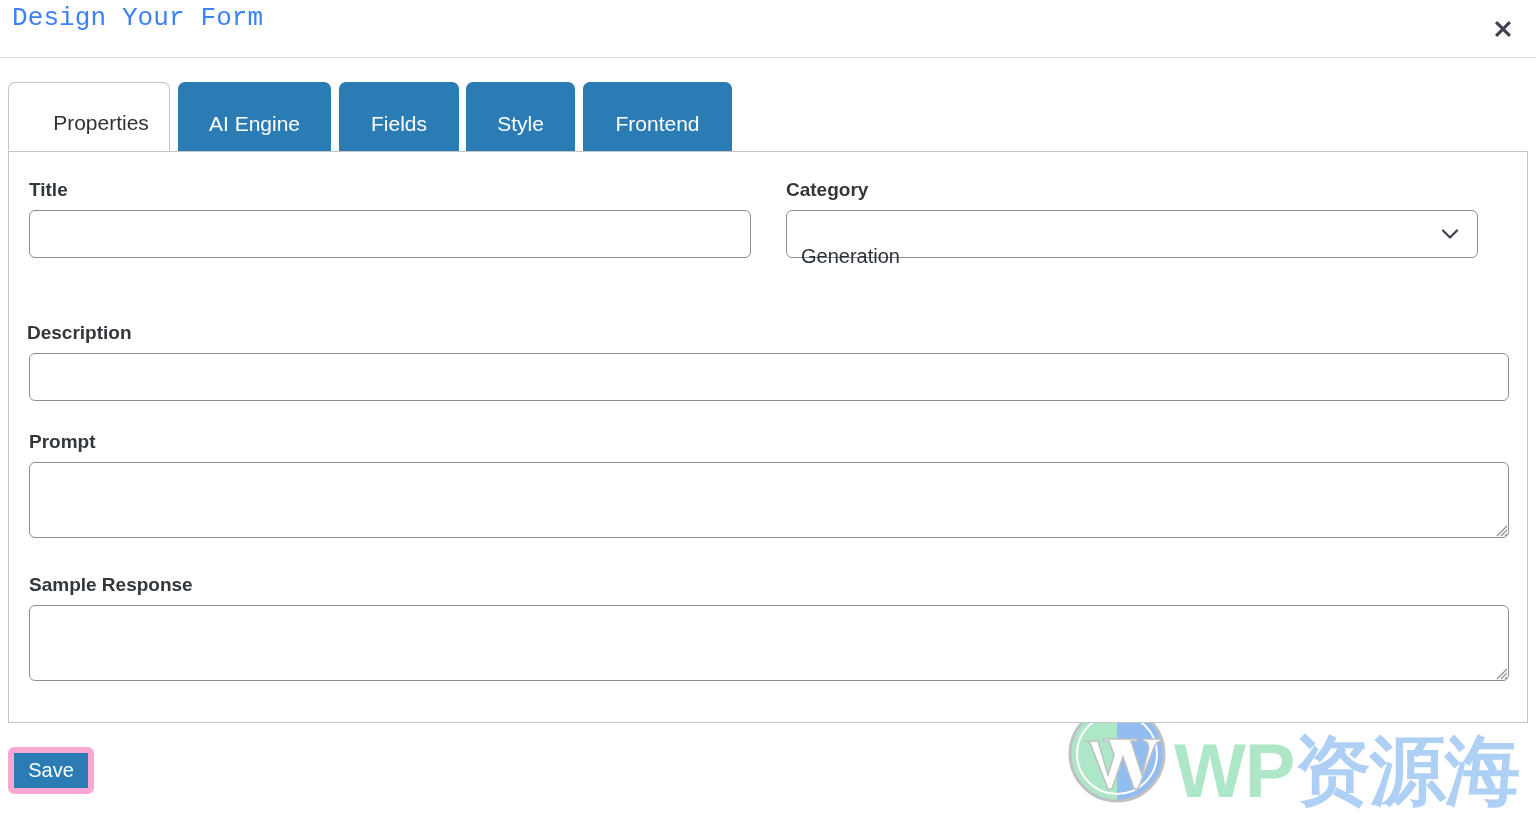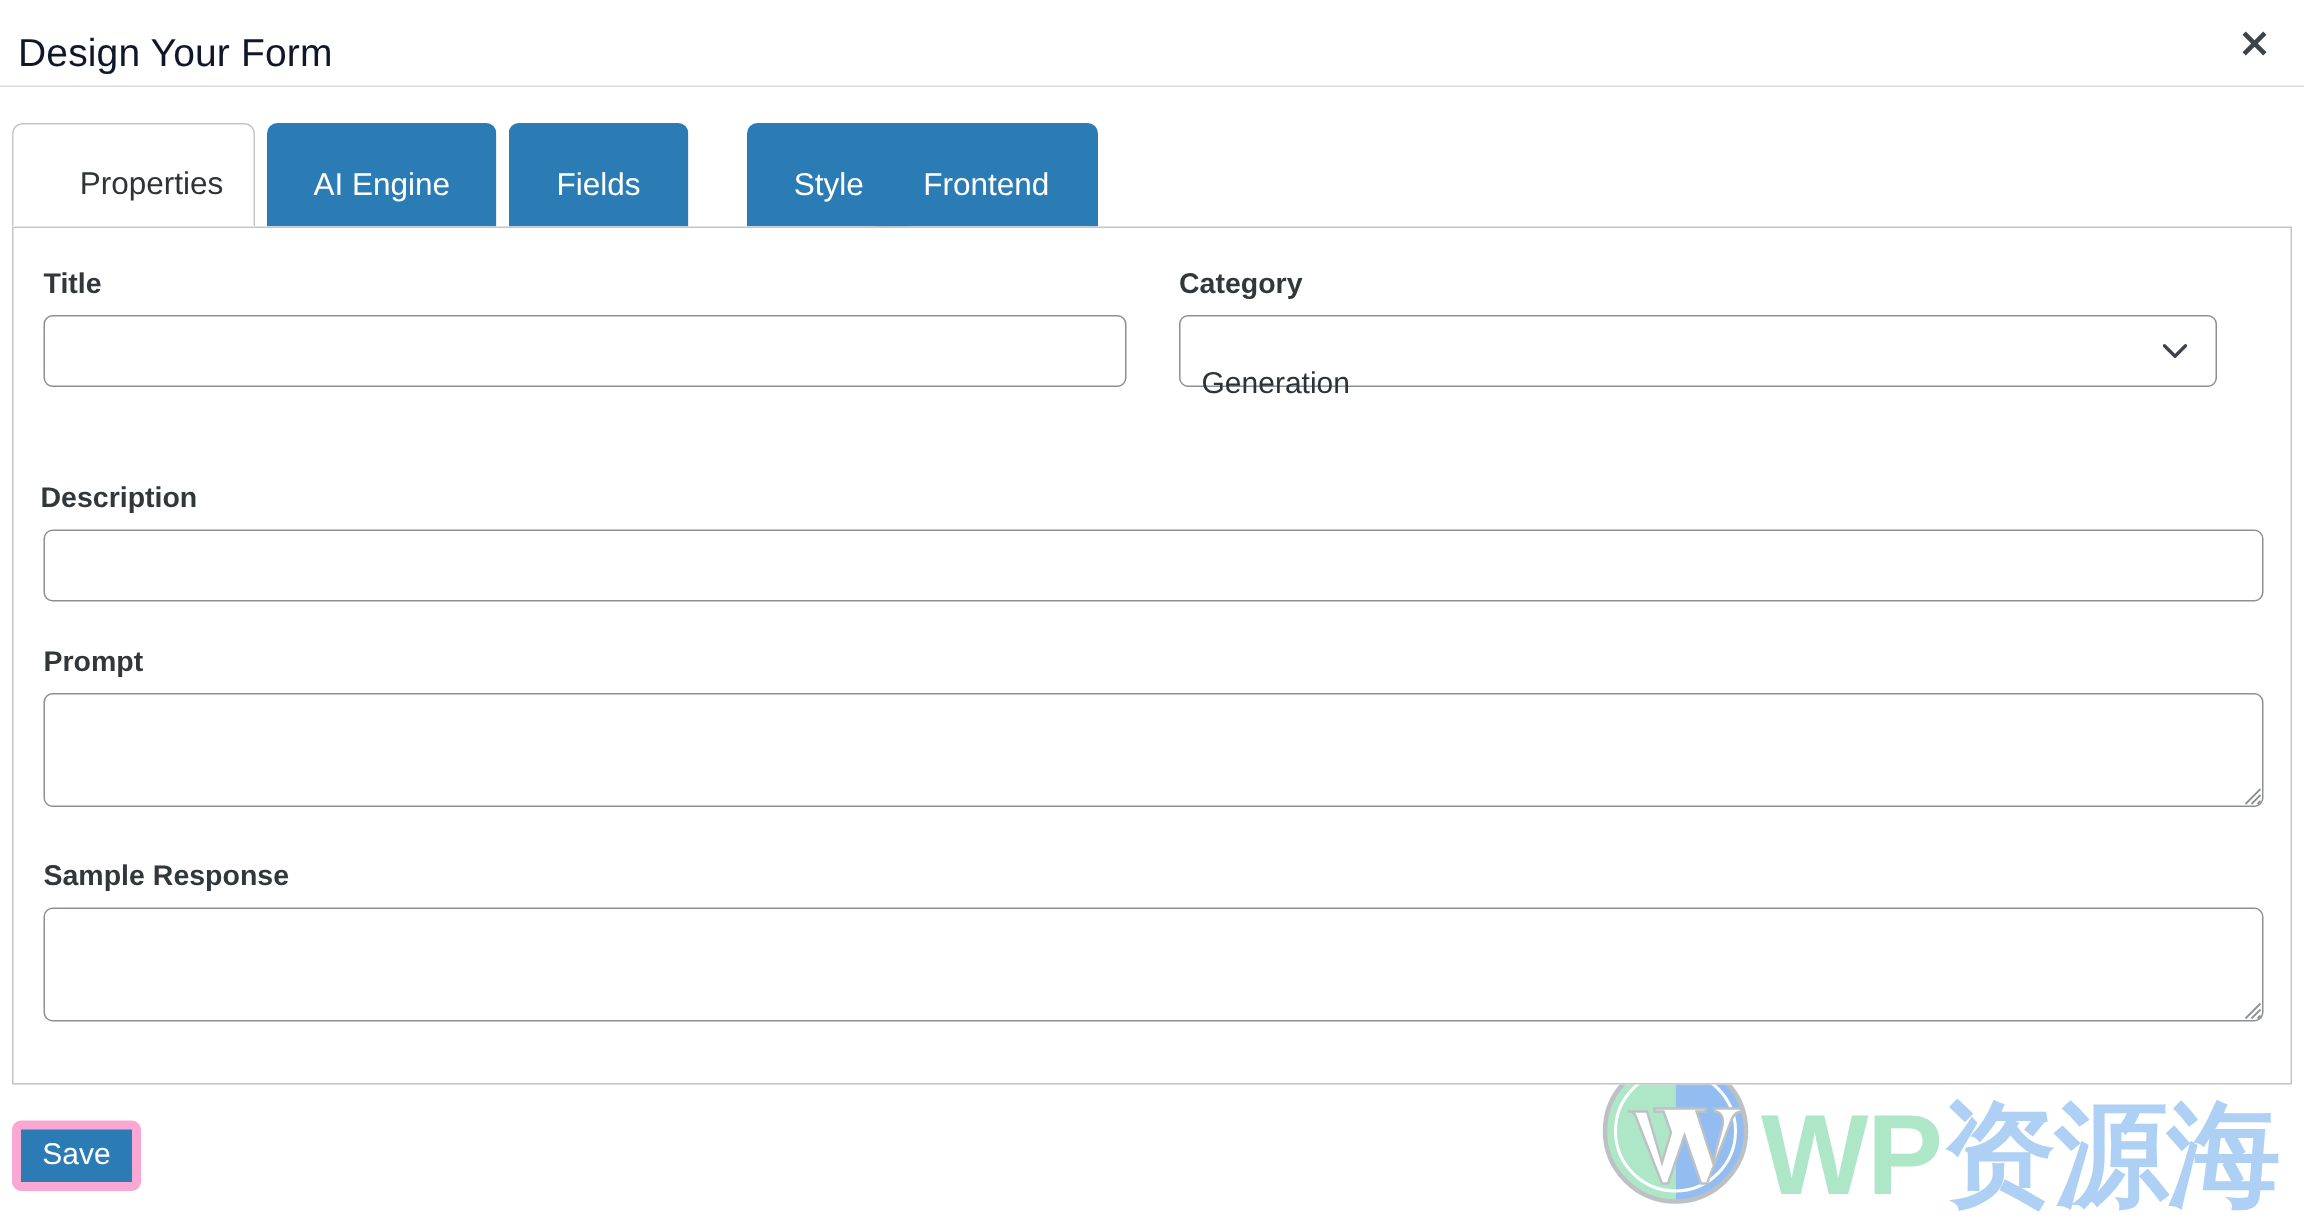--- a/index.html
+++ b/index.html
@@ -19,26 +19,27 @@
   
   .modal-header {
     position: absolute;
     left: 0; top: 0;
     width: 1536px; height: 58px;
     border-bottom: 1px solid #dcdcde;
     background: #fff;
   }
   .modal-title {
     position: absolute;
-    left: 12px; top: 20px;
+    left: 12px; top: 3px;
     font-size: 26px;
     font-weight: 400;
-    color: #0f172a;
+    color: #3b82f6;
     letter-spacing: 0.1px;
     white-space: nowrap;
+    font-family: Liberation Mono, monospace;
   }
   .close-btn {
     position: absolute;
     right: 14px; top: 10px;
     width: 38px; height: 38px;
     display: flex; align-items: center; justify-content: center;
     cursor: pointer;
     background: transparent;
     border: none;
     padding: 0;
@@ -202,21 +203,21 @@
   <div class="tab-strip">
     <div class="tab active" style="left:8px; width:162px;padding-left:24px;">
       <span>Properties</span>
     </div>
     <div class="tab" style="left:178px; width:153px;">
       <span>AI Engine</span>
     </div>
     <div class="tab" style="left:339px; width:120px;">
       <span>Fields</span>
     </div>
-    <div class="tab" style="left:466px; width:109px;margin-left:32px;">
+    <div class="tab" style="left:466px; width:109px;">
       <span>Style</span>
     </div>
     <div class="tab" style="left:583px; width:149px;">
       <span>Frontend</span>
     </div>
   </div>
 
   <div class="panel">
 
     <div class="field-label" style="left:20px; top:27px;">Title</div>

